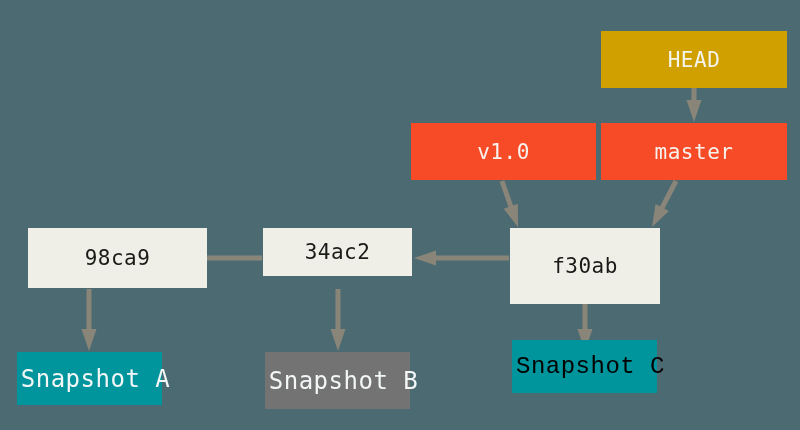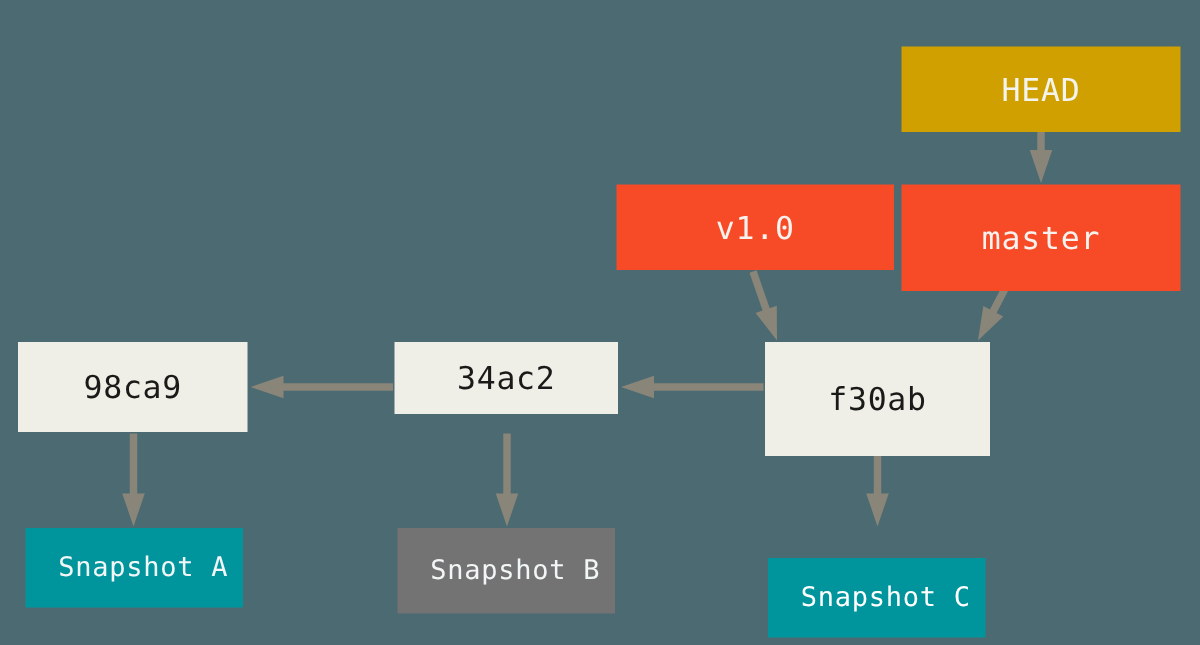--- a/index.html
+++ b/index.html
@@ -46,21 +46,21 @@
     color: #f7f2ee;
     align-items: center;
   }
   .node-commit {
     background: #efefe7;
     color: #1a1a18;
   }
   .node-snapshot {
     background: #00959c;
     color: #f2f6f6;
-    font-size: 18px;
+    font-size: 24px;
     padding-left: 12px;
   }
 </style>
 </head>
 <body>
 
 <div id="diagram">
   <svg id="edges" viewBox="0 0 800 430" xmlns="http://www.w3.org/2000/svg">
       <g>
         <line x1="694" y1="88" x2="694" y2="104" stroke="#8a8579" stroke-width="5"></line>
@@ -94,34 +94,34 @@
         <line x1="585" y1="289" x2="585" y2="333" stroke="#8a8579" stroke-width="5"></line>
         <polygon points="585,351 577.5,329 592.5,329" fill="#8a8579"></polygon>
       </g>
     </svg>
 <div class="node node-head" style="left: 601px; top: 31px; width: 186px; height: 57px; background: rgb(207, 160, 0); color: rgb(244, 244, 239);">
       <span>HEAD</span>
     </div>
     <div class="node node-ref" style="left: 411px; top: 123px; width: 185px; height: 57px; background: rgb(247, 75, 40); color: rgb(247, 242, 238);">
       <span>v1.0</span>
     </div>
-    <div class="node node-ref" style="left: 601px; top: 123px; width: 186px; height: 71px; background: rgb(247, 75, 40); color: rgb(247, 242, 238);">
+    <div class="node node-ref" style="left: 601px; top: 123px; width: 186px; height: 57px; background: rgb(247, 75, 40); color: rgb(247, 242, 238);">
       <span>master</span>
     </div>
-    <div class="node node-commit" style="left: 12px; top: 228px; width: 153px; height: 60px; background: rgb(239, 239, 231); color: rgb(26, 26, 24);">
+    <div class="node node-commit" style="left: 28px; top: 228px; width: 179px; height: 60px; background: rgb(239, 239, 231); color: rgb(26, 26, 24);">
       <span>98ca9</span>
     </div>
     <div class="node node-commit" style="left: 263px; top: 228px; width: 149px; height: 48px; background: rgb(239, 239, 231); color: rgb(26, 26, 24);">
       <span>34ac2</span>
     </div>
     <div class="node node-commit" style="left: 510px; top: 228px; width: 150px; height: 76px; background: rgb(239, 239, 231); color: rgb(26, 26, 24);">
       <span>f30ab</span>
     </div>
     <div class="node node-snapshot" style="left: 17px; top: 352px; width: 145px; height: 53px; background: rgb(0, 149, 156); color: rgb(242, 246, 246);">
       <span>Snapshot A</span>
     </div>
     <div class="node node-snapshot" style="left: 265px; top: 352px; width: 145px; height: 57px; background: #737373; color: rgb(242, 246, 246);">
       <span>Snapshot B</span>
     </div>
-    <div class="node node-snapshot" style="left: 512px; top: 372px; width: 145px; height: 53px; background: rgb(0, 149, 156); color: #ffffff;">
+    <div class="node node-snapshot" style="left: 512px; top: 340px; width: 145px; height: 53px; background: rgb(0, 149, 156); color: #000000; font-family: Liberation Mono, monospace;">
       <span>Snapshot C</span>
     </div>
   </div>
 
 </body></html>

